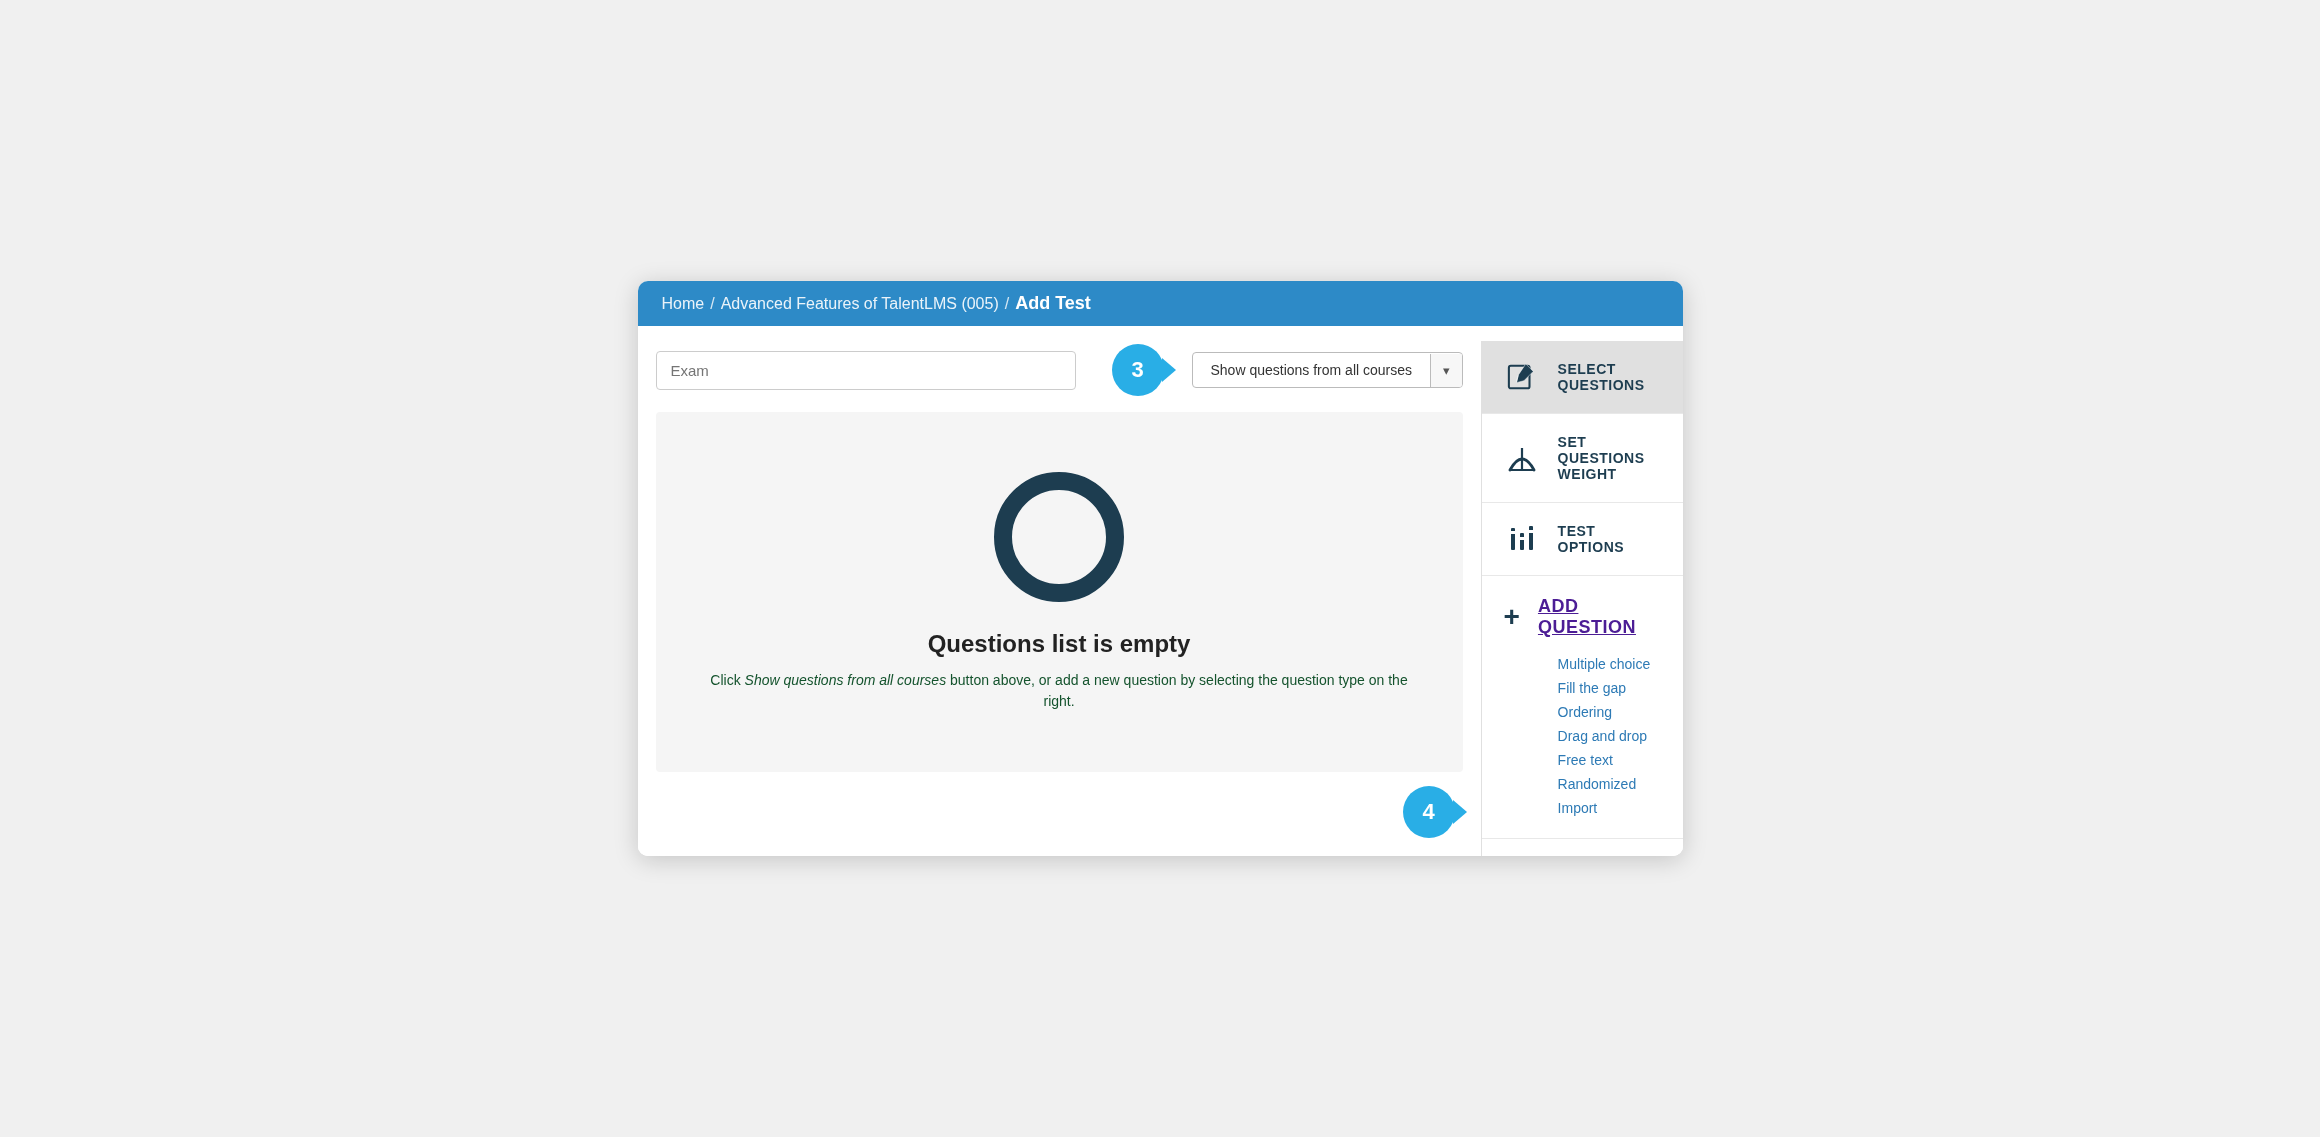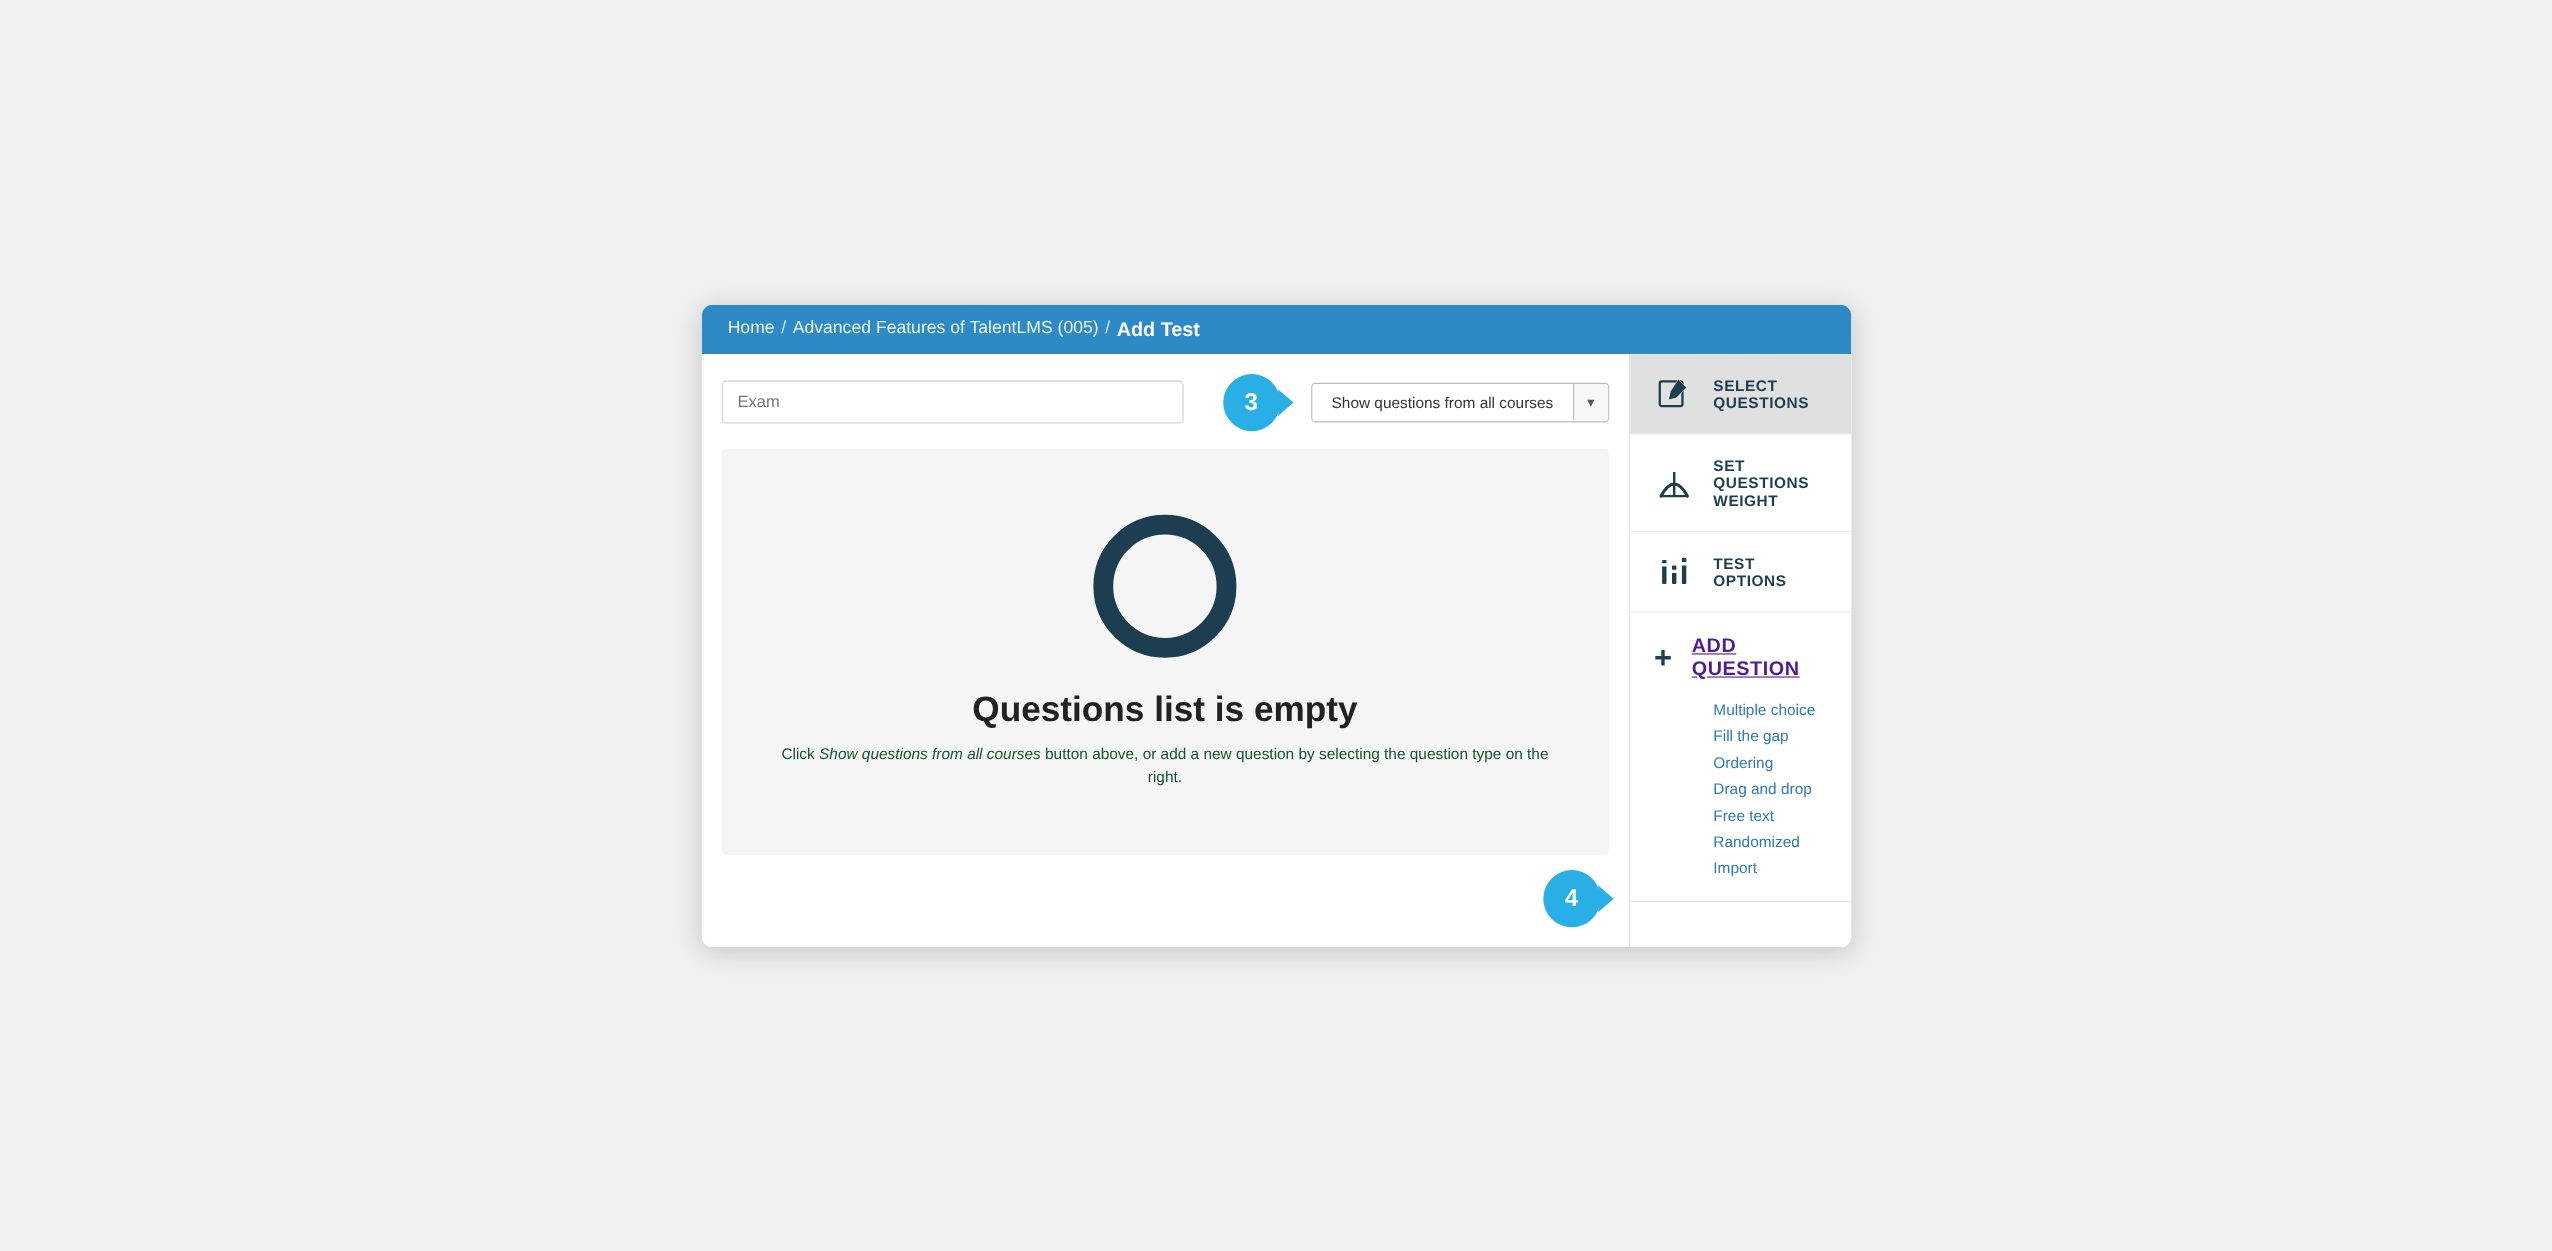--- a/index.html
+++ b/index.html
@@ -132,21 +132,21 @@
     }
     .empty-circle {
       width: 130px;
       height: 130px;
       border-radius: 50%;
       border: 18px solid #1d3d50;
       background: transparent;
       margin-bottom: 28px;
     }
     .empty-title {
-      font-size: 32px;
+      font-size: 24px;
       font-weight: 700;
       color: #222;
       margin-bottom: 12px;
     }
     .empty-desc {
       font-size: 14px;
       color: #14532d;
       line-height: 1.5;
     }
     .empty-desc em {
@@ -184,20 +184,21 @@
       border-bottom: 12px solid transparent;
       border-left: 14px solid #29aee6;
     }
     
     .sidebar {
       width: 310px;
       border-left: 1px solid #e0e0e0;
       background: #fff;
       display: flex;
       flex-direction: column;
+      margin-top: 15px;
     }
     .sidebar-item {
       display: flex;
       align-items: center;
       padding: 20px 22px;
       border-bottom: 1px solid #e8e8e8;
       cursor: pointer;
       gap: 18px;
       background: #fff;
     }

